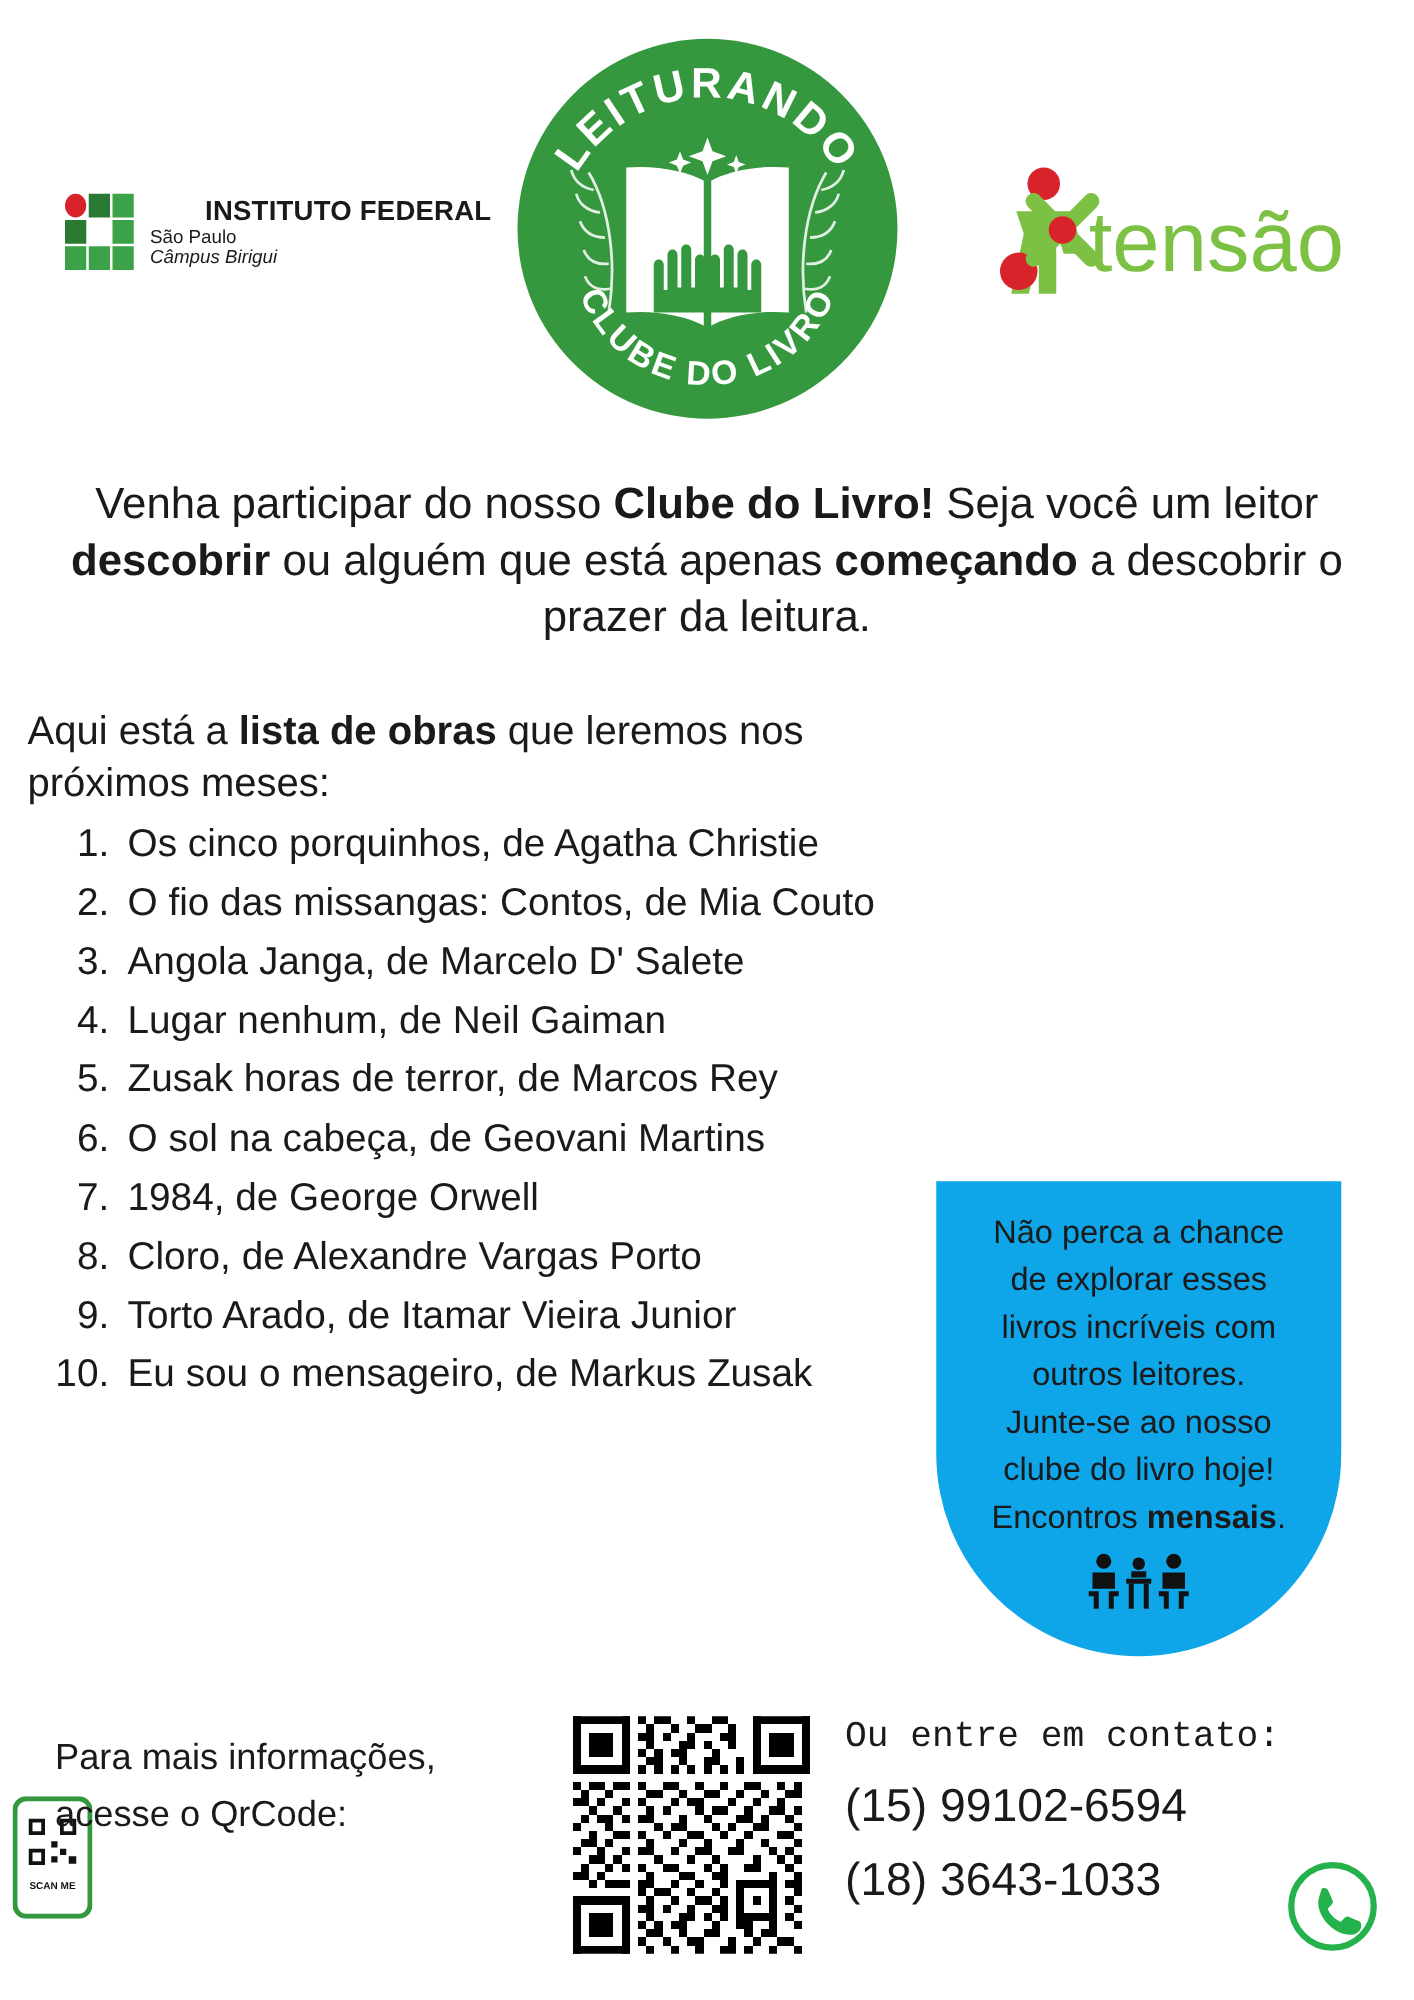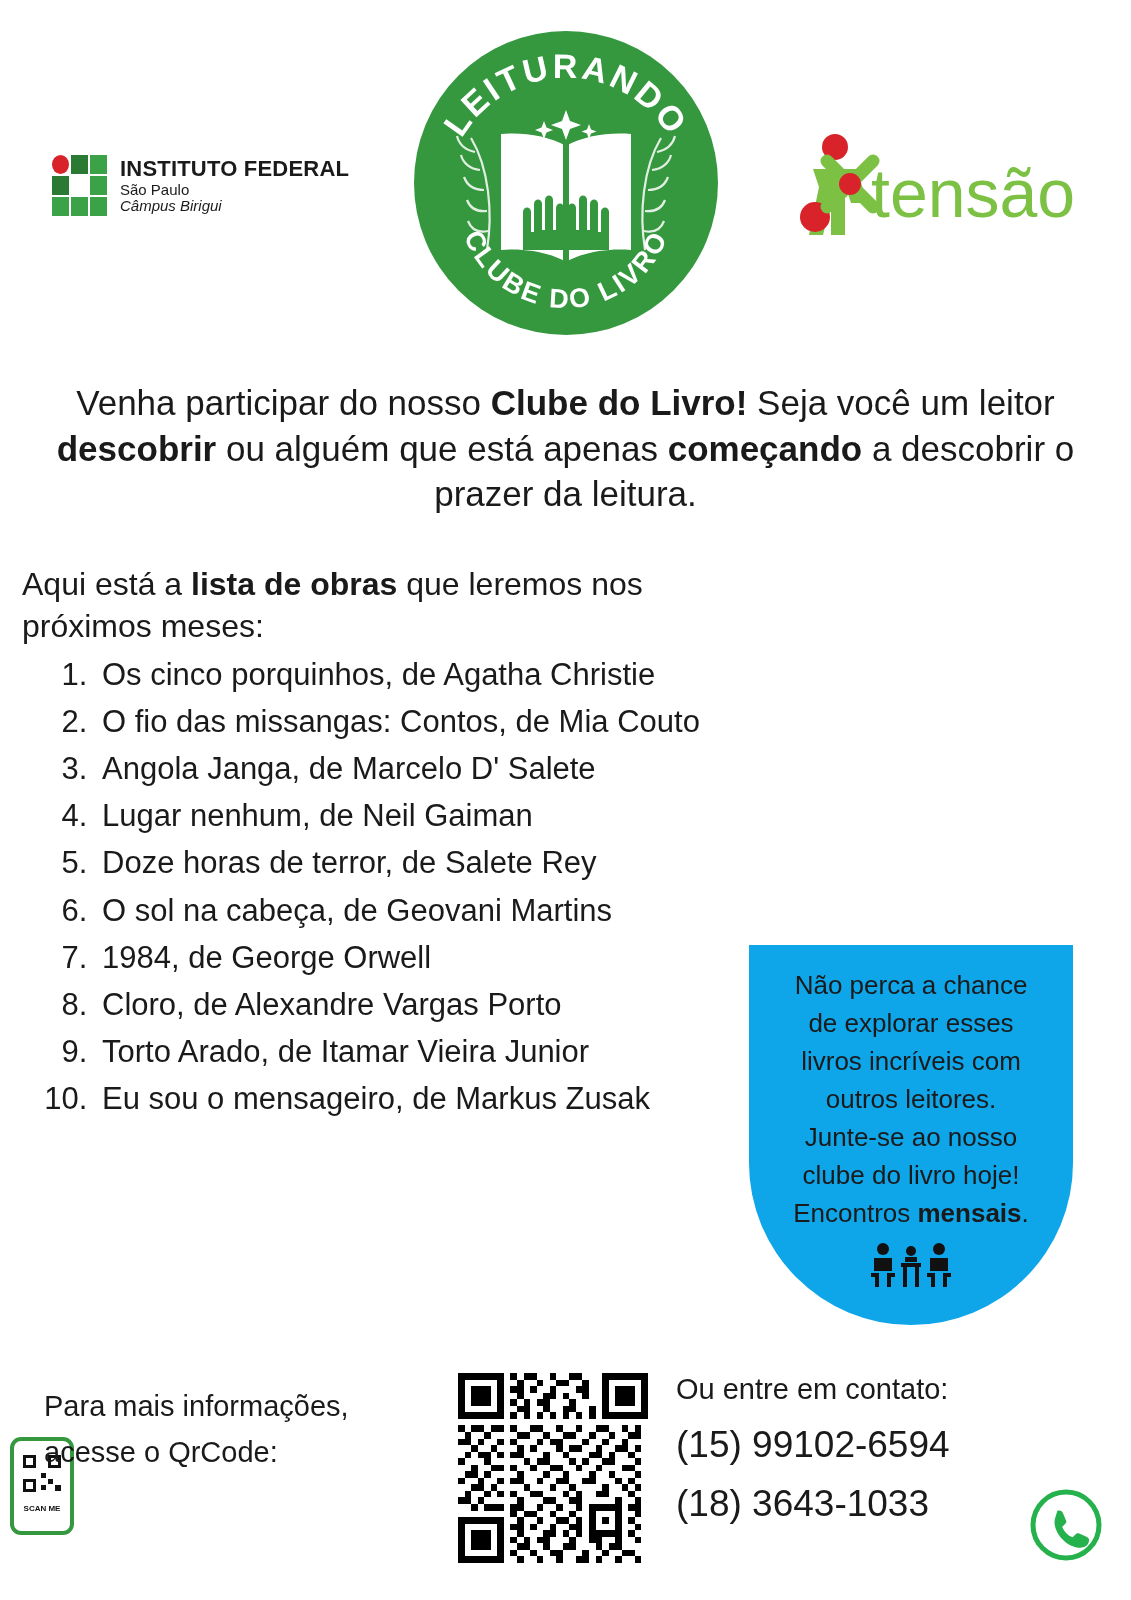--- a/index.html
+++ b/index.html
@@ -43,20 +43,21 @@
   .ifsp-cell { background: #3ba247; }
   .ifsp-cell.dark { background: #2b7a33; }
   .ifsp-cell.red { background: #d8232a; border-radius: 50%; }
   .ifsp-cell.white { background: #ffffff; }
   .ifsp-text { line-height: 1.12; }
   .ifsp-text .t1 {
     font-weight: bold;
     font-size: 22px;
     letter-spacing: 0.2px;
     color: #1a1a1a;
+    margin-left: 44px;
   }
   .ifsp-text .t2 { font-size: 15px; color: #1a1a1a; }
   .ifsp-text .t3 { font-size: 15px; color: #1a1a1a; font-style: italic; }
 
   
   .club-logo {
     position: absolute;
     left: 50%;
     transform: translateX(-50%);
     top: 18px;
@@ -150,21 +151,21 @@
     width: 190px;
     height: 190px;
   }
   .footer-right {
     position: absolute;
     left: 676px;
     top: 30px;
     font-size: 31px;
     line-height: 1.0;
   }
-  .footer-right .contact-label { font-size: 29px; }
+  .footer-right .contact-label { font-size: 29px; font-family: Liberation Mono, monospace; }
   .footer-right .phone {
     font-size: 37px;
     margin-top: 22px;
   }
   .whatsapp-icon {
     position: absolute;
     right: 28px;
     bottom: 38px;
     width: 74px;
     height: 74px;
@@ -266,21 +267,21 @@
   <p class="para1"><span>Venha participar do nosso </span><b>Clube do Livro!</b><span> Seja você um leitor </span><b>descobrir</b><span> ou alguém que está apenas </span><b>começando</b><span> a descobrir o prazer da leitura.</span></p>
 </div>
 
 <div class="list-intro"><span>Aqui está a </span><b>lista de obras</b><span> que leremos nos próximos meses:</span></div>
 
 <ol class="books">
   <li>Os cinco porquinhos, de Agatha Christie</li>
   <li>O fio das missangas: Contos, de Mia Couto</li>
   <li>Angola Janga, de Marcelo D' Salete</li>
   <li>Lugar nenhum, de Neil Gaiman</li>
-  <li>Doze horas de terror, de Salete Rey</li>
+  <li>Zusak horas de terror, de Marcos Rey</li>
   <li>O sol na cabeça, de Geovani Martins</li>
   <li>1984, de George Orwell</li>
   <li>Cloro, de Alexandre Vargas Porto</li>
   <li>Torto Arado, de Itamar Vieira Junior</li>
   <li>Eu sou o mensageiro, de Markus Zusak</li>
 </ol>
 
 <div class="callout">
   <div>Não perca a chance</div>
   <div>de explorar esses</div>

